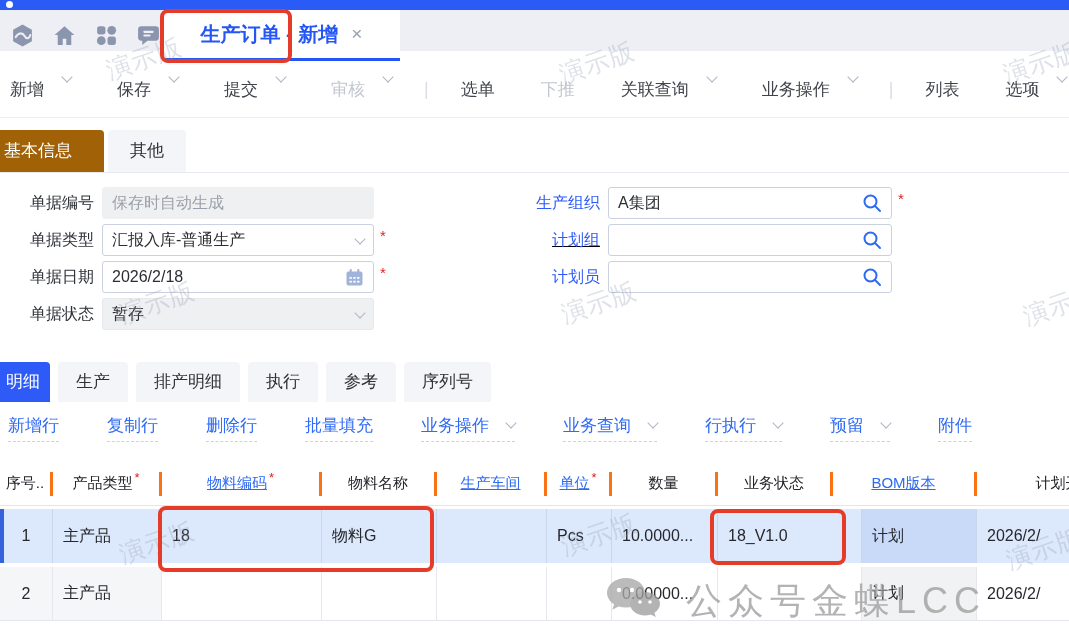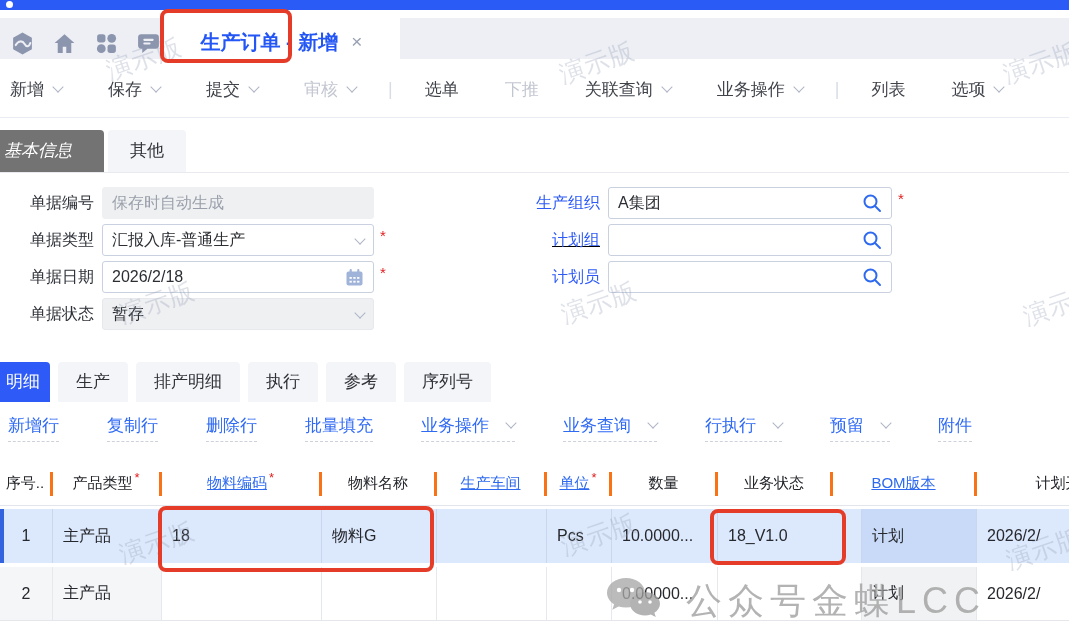--- a/index.html
+++ b/index.html
@@ -4,45 +4,45 @@
 <style>
   * { margin:0; padding:0; box-sizing:border-box; }
   body { font-family:"Liberation Sans","DejaVu Sans",sans-serif; background:#fff; }
   .root { position:relative; width:1069px; height:640px; background:#fff; overflow:hidden; }
 
   
   .topstrip { position:absolute; left:0; top:0; width:1069px; height:10px; background:#2a5bf6; }
   .topstrip .dot { position:absolute; left:6px; top:1px; width:7px; height:7px; border-radius:50%; background:#fff; }
 
   
-  .tabbar { position:absolute; left:0; top:18px; width:1069px; height:41px; background:#edeff5;text-align:right; }
+  .tabbar { position:absolute; left:0; top:10px; width:1069px; height:41px; background:#edeff5;text-align:right; }
   .tb-icons { position:absolute; left:10px; top:0; height:51px; display:flex; align-items:center; gap:17px; }
   .tb-icons .ticon { width:25px; height:25px; color:#8b95ad; display:flex; align-items:center; justify-content:center; }
   .tb-icons svg { width:25px; height:25px; }
   .doc-tab { position:absolute; left:163px; top:0; width:237px; height:51px; background:#fff;
              display:flex; align-items:center; justify-content:center; border-bottom:3px solid #2356f5; }
   .doc-tab .ttl { color:#2356f5; font-size:20px; font-weight:bold; }
   .doc-tab .cls { color:#98a1b3; font-size:19px; margin-left:13px; font-weight:normal; cursor:pointer; }
 
   
   .toolbar { position:absolute; left:0; top:61px; width:1069px; height:57px; background:#fff;
              border-bottom:1px solid #e9ecf2; display:flex; align-items:center; padding-left:10px;
              font-size:17px; color:#40434a; gap:46px; }
-  .titem { display:flex; align-items:center; cursor:pointer; white-space:nowrap; }
+  .titem { display:flex; cursor:pointer; white-space:nowrap;gap:9px; }
   .titem.disabled { color:#c2c6d0; cursor:default; }
   .chev { display:inline-block; width:8px; height:8px; border-right:1.7px solid #aeb5c6;
           border-bottom:1.7px solid #aeb5c6; transform:rotate(45deg); margin-left:10px; margin-top:-5px; }
   .tsep { color:#d8dce5; font-size:18px; margin:0 -14px; }
 
   
   .subtabs { position:absolute; left:0; top:130px; width:1069px; height:43px; display:flex; gap:4px;
              border-bottom:1px solid #e8eaf0; }
   .subtab { height:42px; line-height:42px; background:#f3f5f9; color:#2f3137; font-size:17px;
             border-radius:4px 4px 0 0; padding:0 22px; cursor:pointer; white-space:nowrap; }
-  .subtab.active { background:#737373; color:#fff; width:104px; padding:0 20px 0 4px; border-radius:0 4px 0 0;font-style:italic; }
+  .subtab.active { background:#a16207; color:#fff; width:104px; padding:0 20px 0 4px; border-radius:0 4px 0 0; }
 
   
   .formarea { position:absolute; left:0; top:174px; width:1069px; height:186px; background:#fff; }
   .fg { position:absolute; display:flex; align-items:center; height:32px; }
   .fg label { font-size:16px; color:#2e3138; text-align:right; padding-right:8px; white-space:nowrap; }
   .fg.lcol { left:6px; } .fg.lcol label { width:96px; }
   .fg.rcol { left:504px; } .fg.rcol label { width:104px; color:#2e5bf7; }
   .inp { height:32px; border:1px solid #c9d1e0; border-radius:3px; background:#fff; display:flex;
          align-items:center; justify-content:space-between; padding:0 9px; font-size:16px; color:#2b2e33; }
   .fg.lcol .inp { width:272px; } .fg.rcol .inp { width:284px; }

